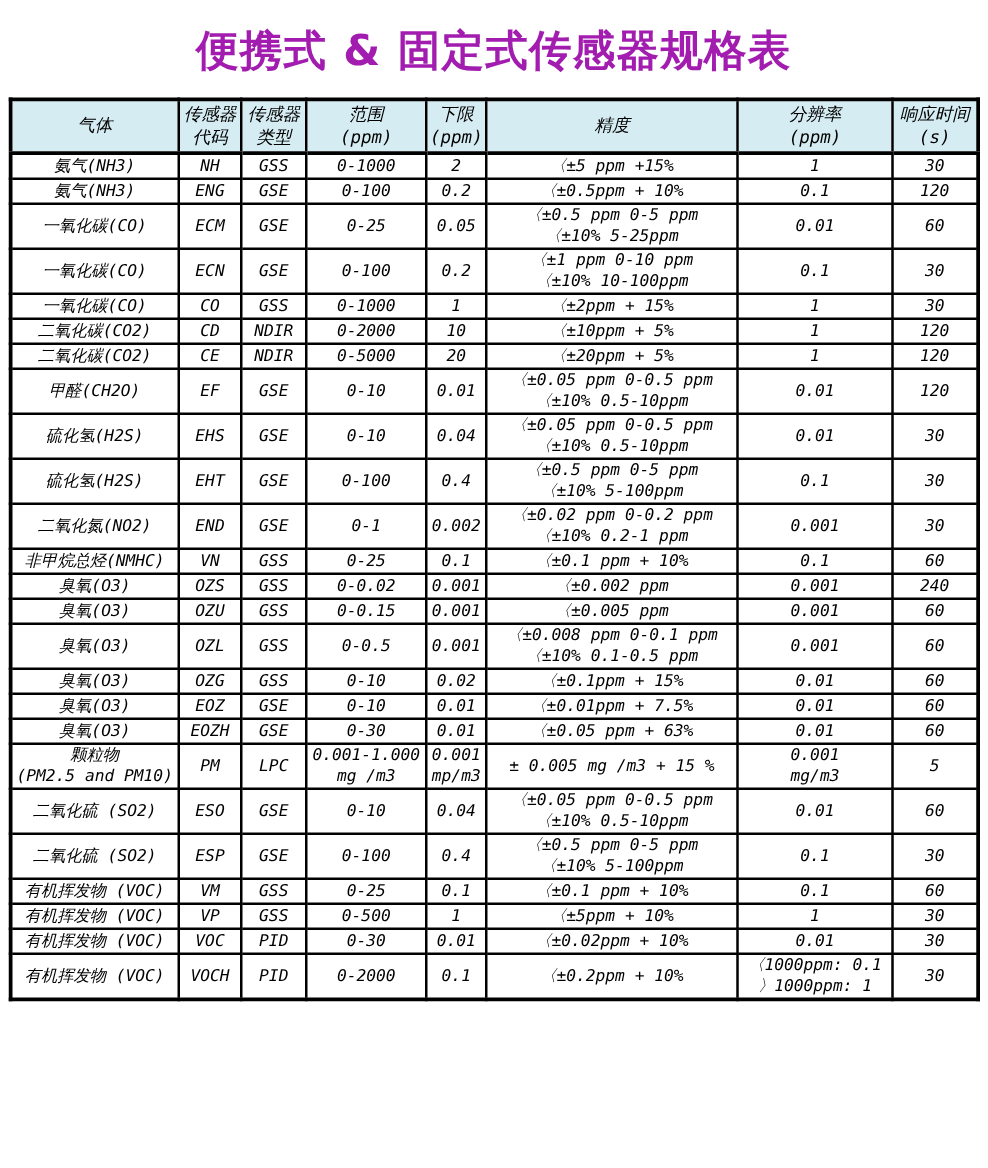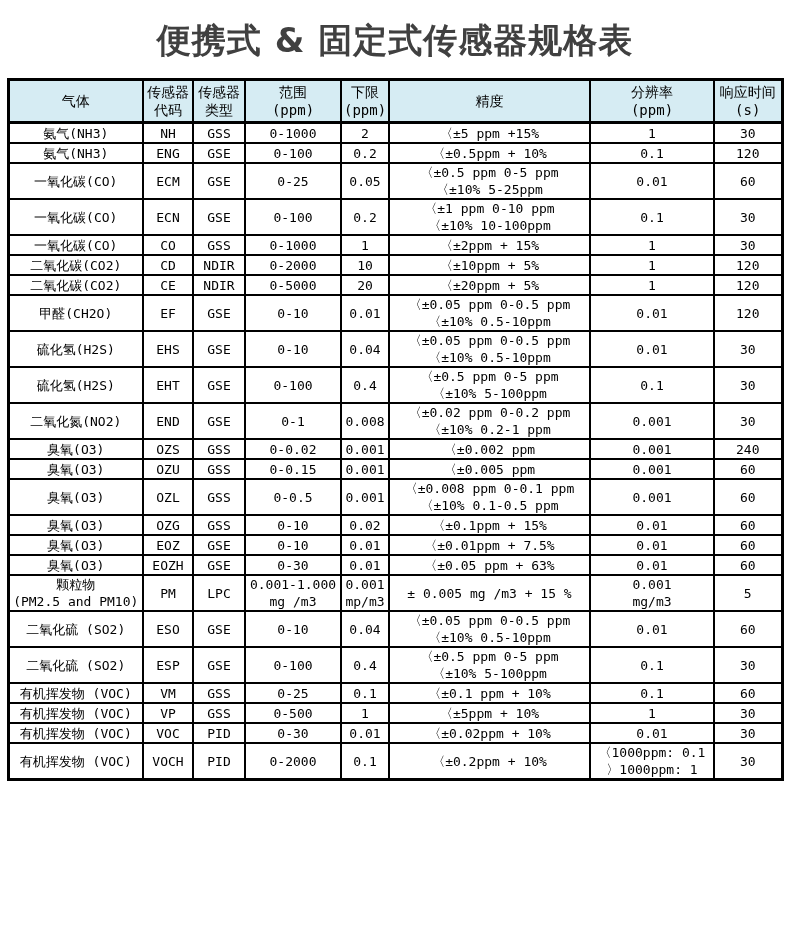--- a/index.html
+++ b/index.html
@@ -17,29 +17,30 @@
     min-height: 934px;
     box-sizing: border-box;
     padding-top: 18px;
   }
   .page-title {
     font-family: "DejaVu Sans", "Liberation Sans", sans-serif;
     font-weight: bold;
     font-size: 34px;
     text-align: center;
     margin: 0 0 14px 0;
-    color: #404040;
+    color: #a21caf;
     letter-spacing: 1px;
   }
   table.spec-table {
     border-collapse: collapse;
     table-layout: fixed;
     width: 774px;
     margin: 0 auto;
     border: 3px solid #000000;
+    font-style: italic;
   }
   .spec-table th, .spec-table td {
     border: 2px solid #000000;
     text-align: center;
     vertical-align: middle;
     white-space: pre-line;
     padding: 0 2px;
     font-size: 13px;
     line-height: 17px;
     overflow: hidden;
@@ -205,25 +206,35 @@
           <td>〈±0.5 ppm 0-5 ppm
 〈±10% 5-100ppm</td>
           <td>0.1</td>
           <td>30</td>
         </tr>
         <tr>
           <td>二氧化氮(NO2)</td>
           <td>END</td>
           <td>GSE</td>
           <td>0-1</td>
-          <td>0.008</td>
+          <td>0.002</td>
           <td>〈±0.02 ppm 0-0.2 ppm
 〈±10% 0.2-1 ppm</td>
           <td>0.001</td>
           <td>30</td>
+        </tr>
+        <tr>
+          <td>非甲烷总烃(NMHC)</td>
+          <td>VN</td>
+          <td>GSS</td>
+          <td>0-25</td>
+          <td>0.1</td>
+          <td>〈±0.1 ppm + 10%</td>
+          <td>0.1</td>
+          <td>60</td>
         </tr>
         <tr>
           <td>臭氧(O3)</td>
           <td>OZS</td>
           <td>GSS</td>
           <td>0-0.02</td>
           <td>0.001</td>
           <td>〈±0.002 ppm</td>
           <td>0.001</td>
           <td>240</td>

